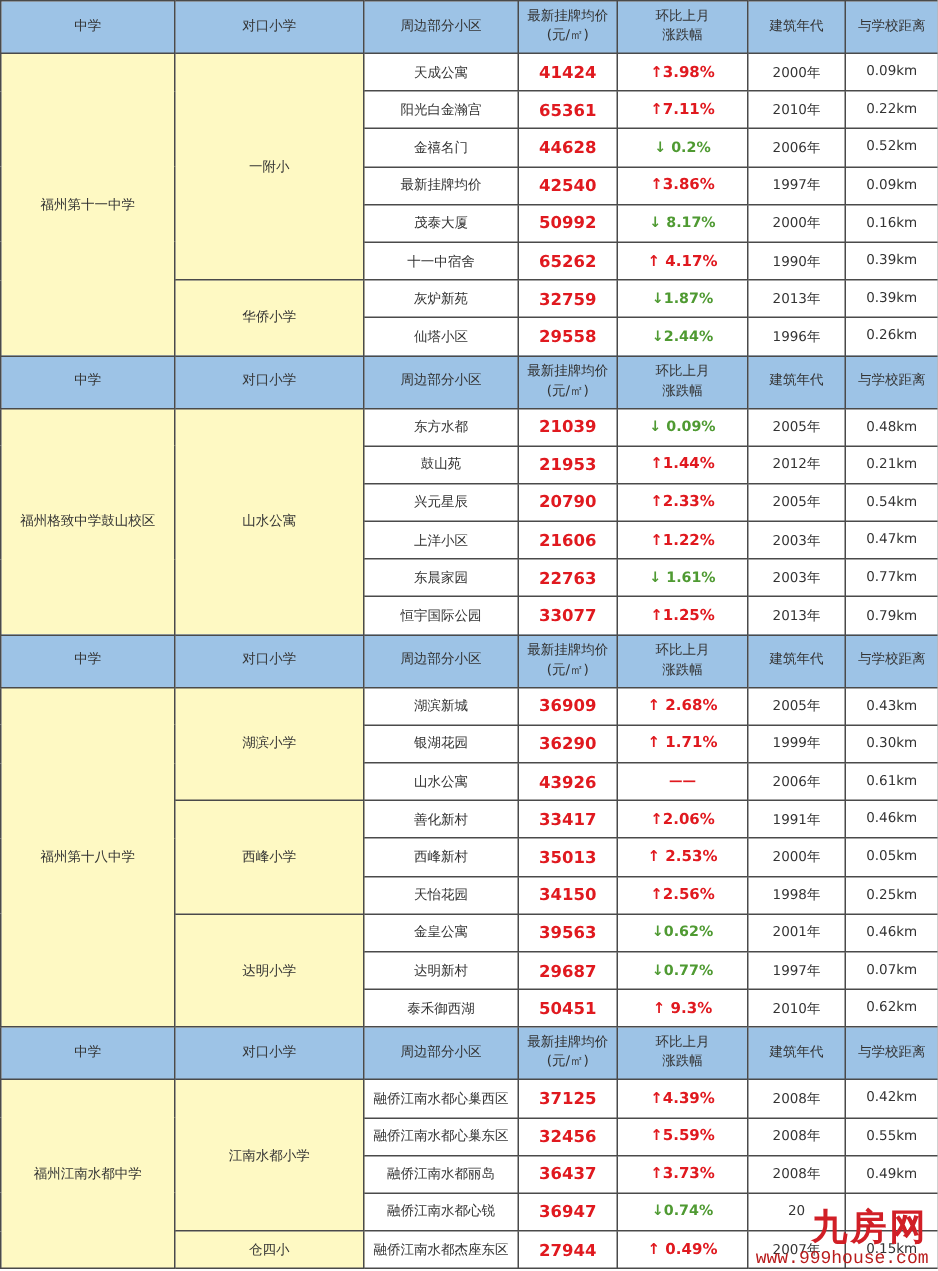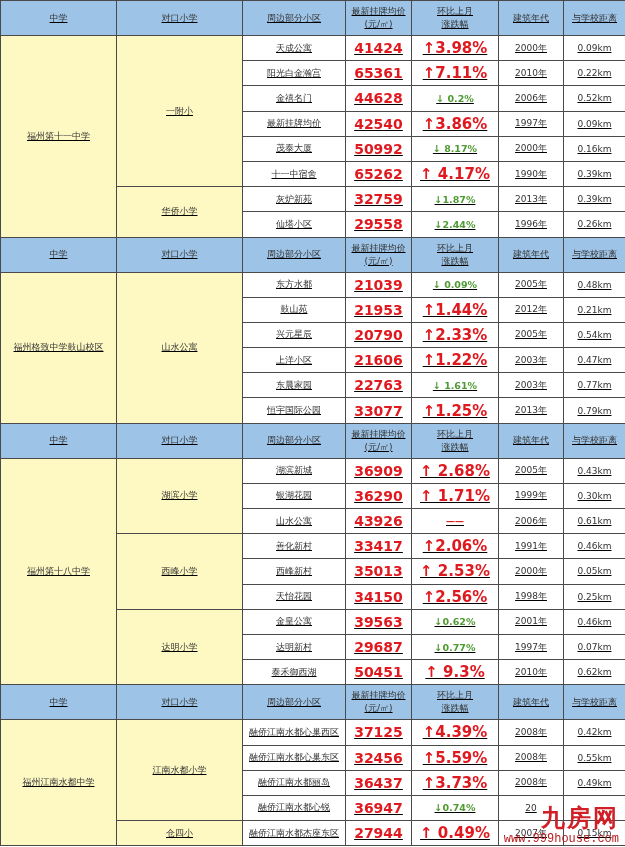--- a/index.html
+++ b/index.html
@@ -1,24 +1,24 @@
 <!DOCTYPE html>
 <html><head>
   <meta charset="utf-8">
   <style>
     html, body { margin: 0; padding: 0; background: #ffffff; }
     body { width: 625px; height: 847px; overflow: hidden; position: relative;
            font-family: "DejaVu Sans", "Liberation Sans", sans-serif; }
-    table { border-collapse: collapse; width: 625px; table-layout: fixed; text-decoration: underline; }
+    table { border-collapse: collapse; width: 625px; table-layout: fixed; }
     td, th { border: 1px solid #4a4a4a; text-align: center; vertical-align: middle;
              font-size: 9px; color: #333333; padding: 0; font-weight: normal; }
     th { background: #9dc3e6; height: 34px; line-height: 13px; color: #333; }
     td { height: 24.2px; }
-    td.price { color: #e0191f; font-weight: bold; font-size: 14px; }
-    td.up { color: #e0191f; font-weight: bold; font-size: 15px; margin-top: 31px; }
+    td.price { color: #e0191f; font-weight: bold; font-size: 11px; }
+    td.up { color: #e0191f; font-weight: bold; font-size: 10px; margin-top: 31px; }
     td.down { color: #4f9a32; font-weight: bold; font-size: 9.5px; margin-top: 36px; }
     td.flat { color: #e0191f; font-weight: bold; }
     td.merged { background: #fef9c3; }
     .c1 { width: 116px; } .c2 { width: 126px; } .c3 { width: 103px; }
     .c4 { width: 66px; } .c5 { width: 87px; } .c6 { width: 65px; } .c7 { width: 62px; }
     .watermark { position: absolute; right: 6px; bottom: 2px; text-align: right; pointer-events: none; }
     .wm-logo { font-size: 24px; color: #d11f26; font-weight: bold; line-height: 30px; letter-spacing: 2px;
                font-family: "DejaVu Sans", sans-serif; margin-top: 28px; }
     .wm-url { font-size: 12px; color: #b91c1c; line-height: 12px; font-family: Liberation Mono, monospace; }
   </style>

